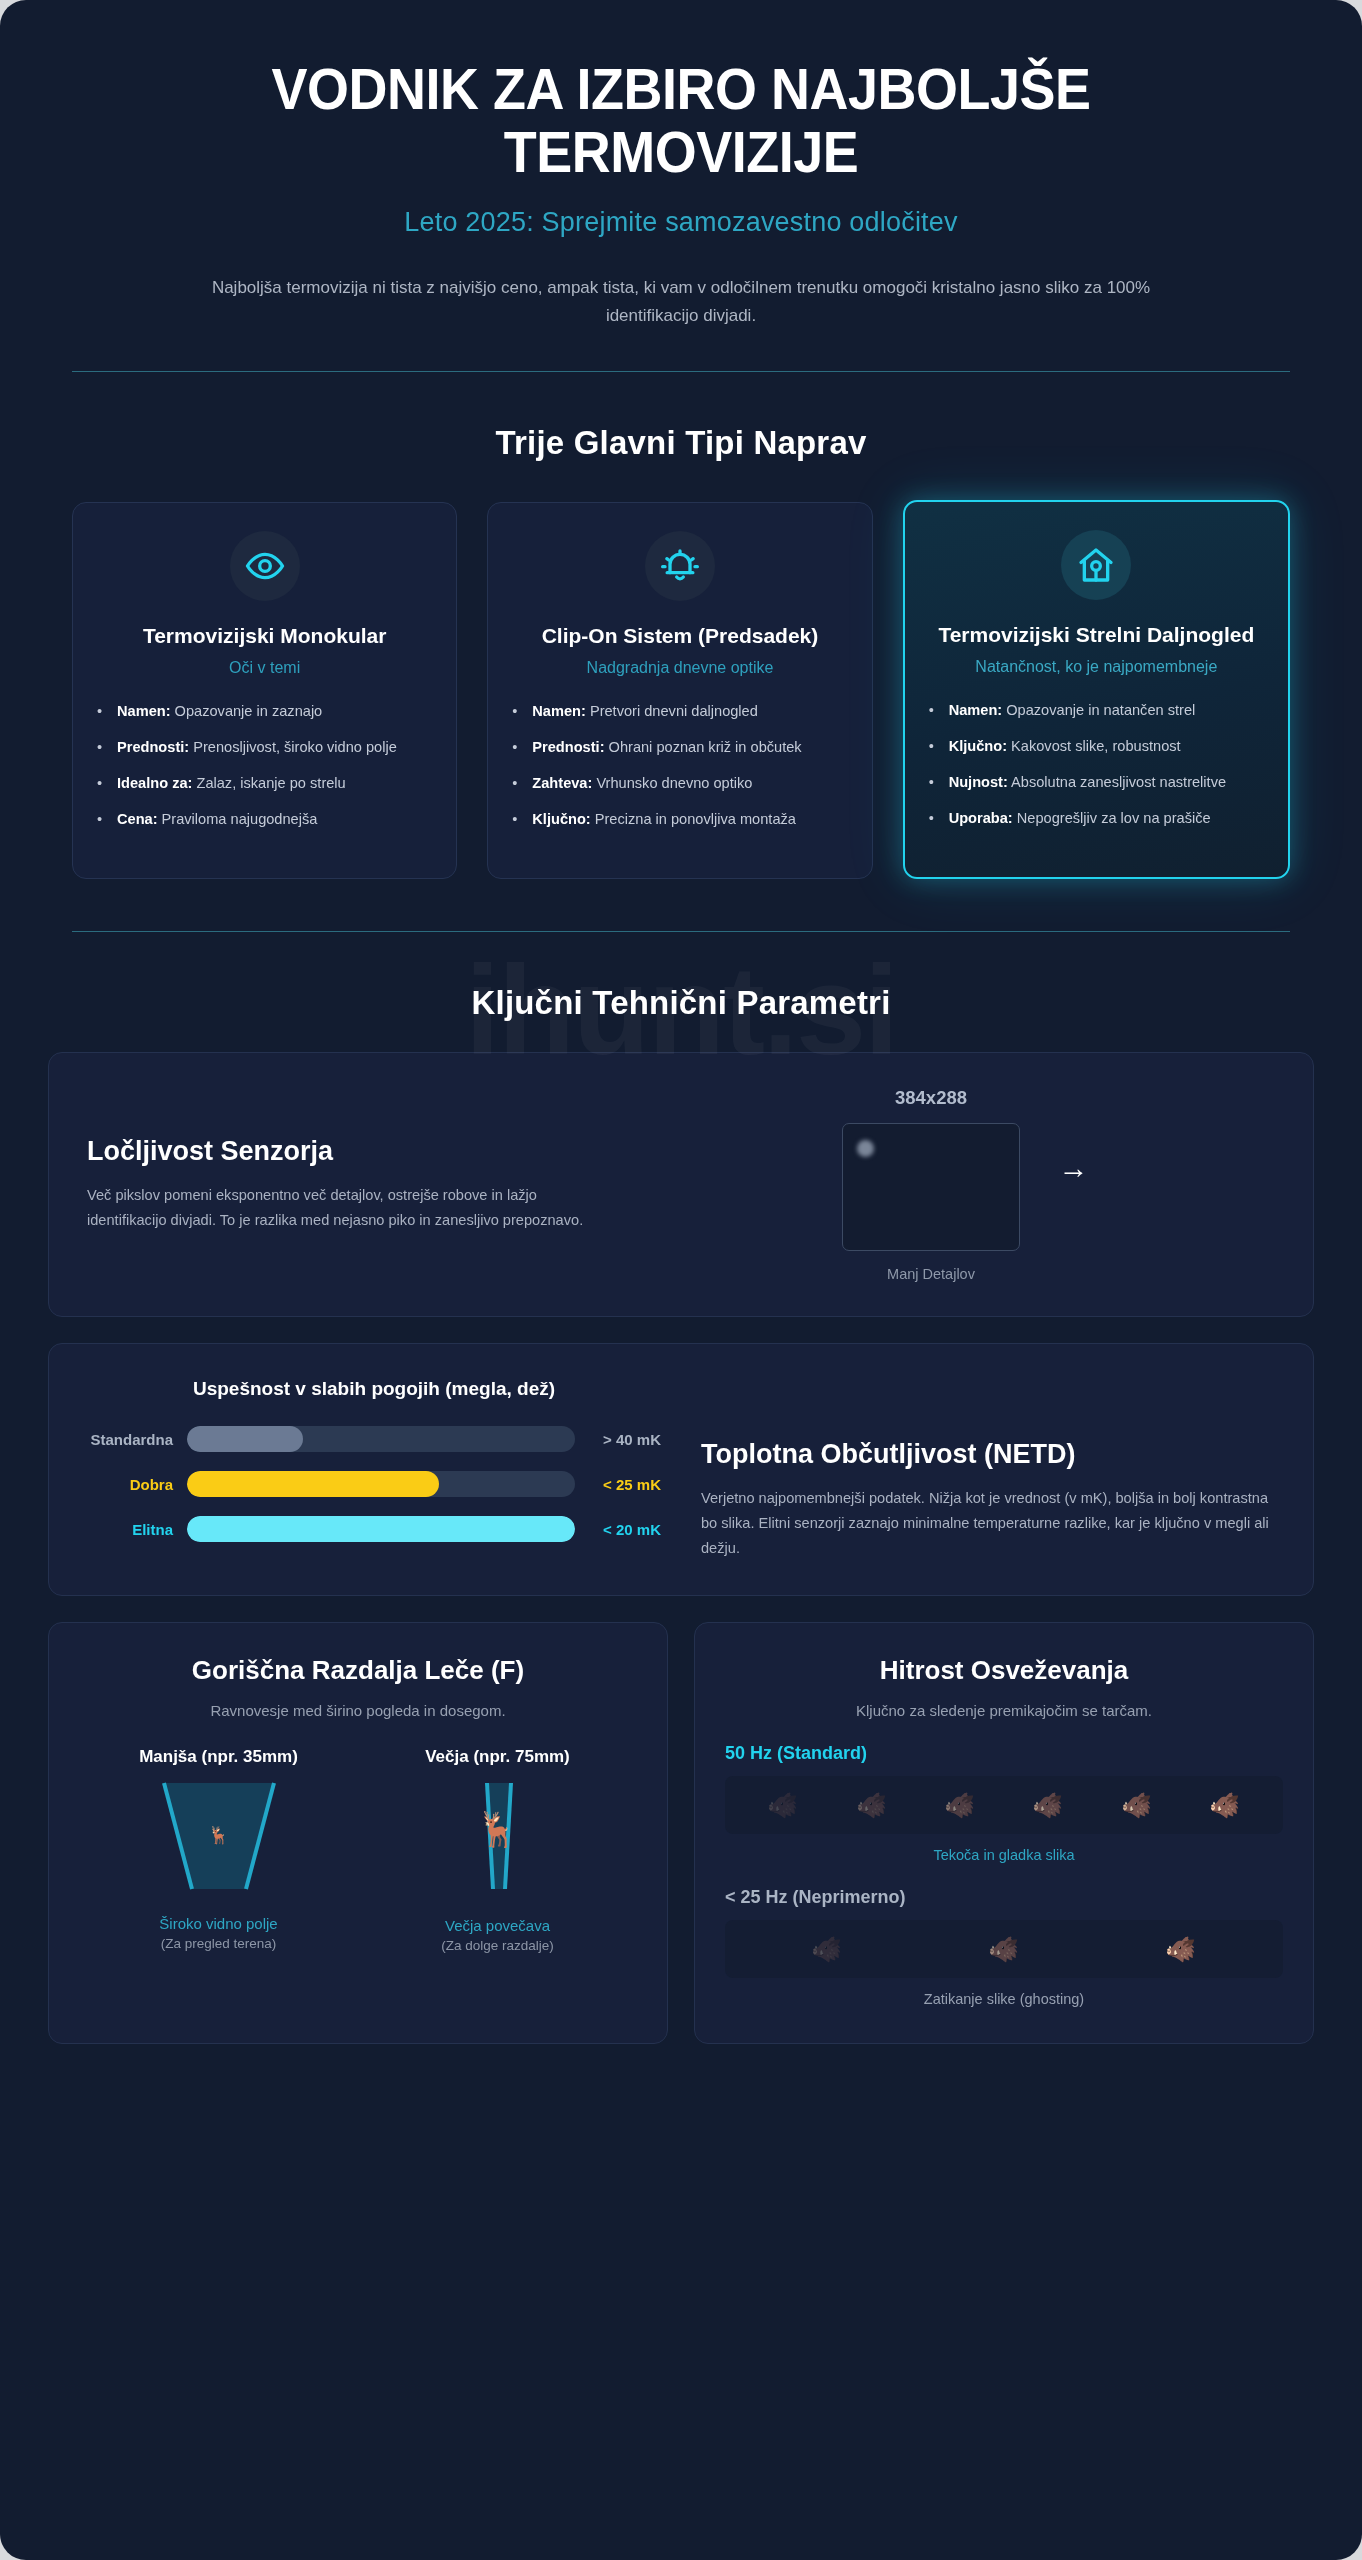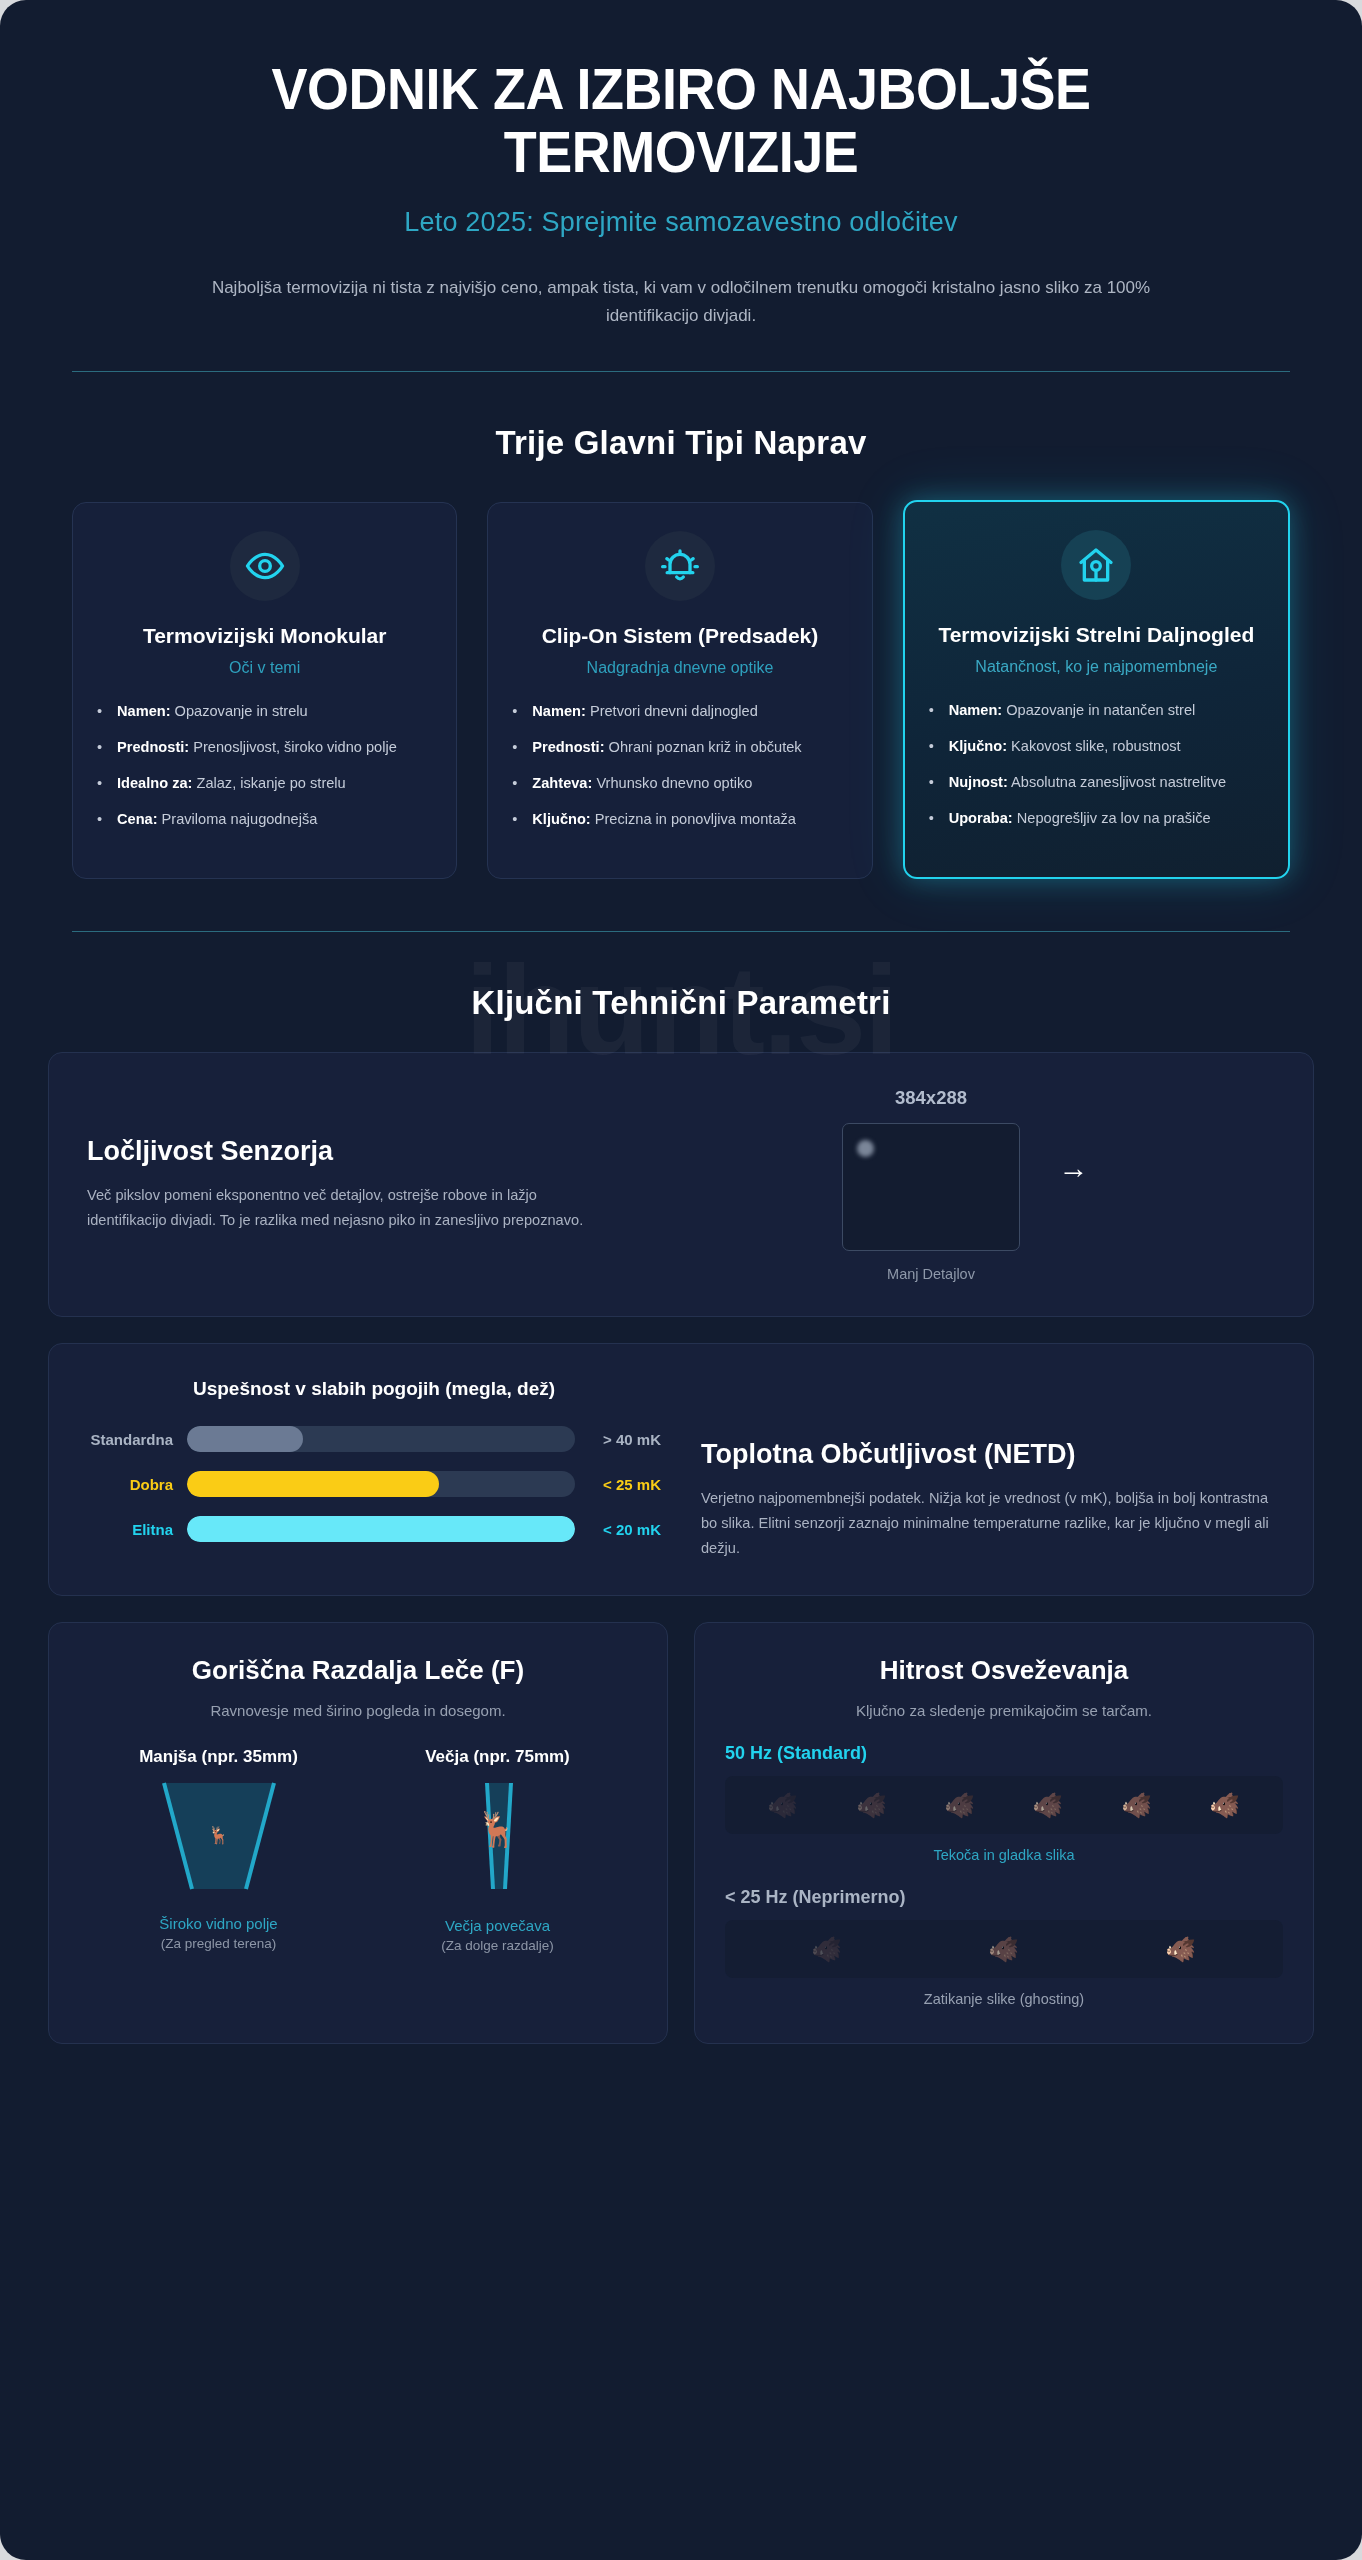--- a/index.html
+++ b/index.html
@@ -271,21 +271,21 @@
     <div class="card">
       <div class="icon-circle">
         <svg viewBox="0 0 24 24" fill="none" stroke="#22d3ee" stroke-width="2" stroke-linecap="round" stroke-linejoin="round">
           <path d="M1.5 12s4-7 10.5-7 10.5 7 10.5 7-4 7-10.5 7S1.5 12 1.5 12z"></path>
           <circle cx="12" cy="12" r="3.2"></circle>
         </svg>
       </div>
       <div class="card-title">Termovizijski Monokular</div>
       <div class="card-sub">Oči v temi</div>
       <ul class="card-list">
-        <li><b>Namen:</b><span> Opazovanje in strelu</span></li>
+        <li><b>Namen:</b><span> Opazovanje in zaznajo</span></li>
         <li><b>Prednosti:</b><span> Prenosljivost, široko vidno polje</span></li>
         <li><b>Idealno za:</b><span> Zalaz, iskanje po strelu</span></li>
         <li><b>Cena:</b><span> Praviloma najugodnejša</span></li>
       </ul>
     </div>
 
     <div class="card">
       <div class="icon-circle">
         <svg viewBox="0 0 24 24" fill="none" stroke="#22d3ee" stroke-width="2" stroke-linecap="round" stroke-linejoin="round">
           <path d="M6 16V11a6 6 0 0 1 12 0v5"></path>

